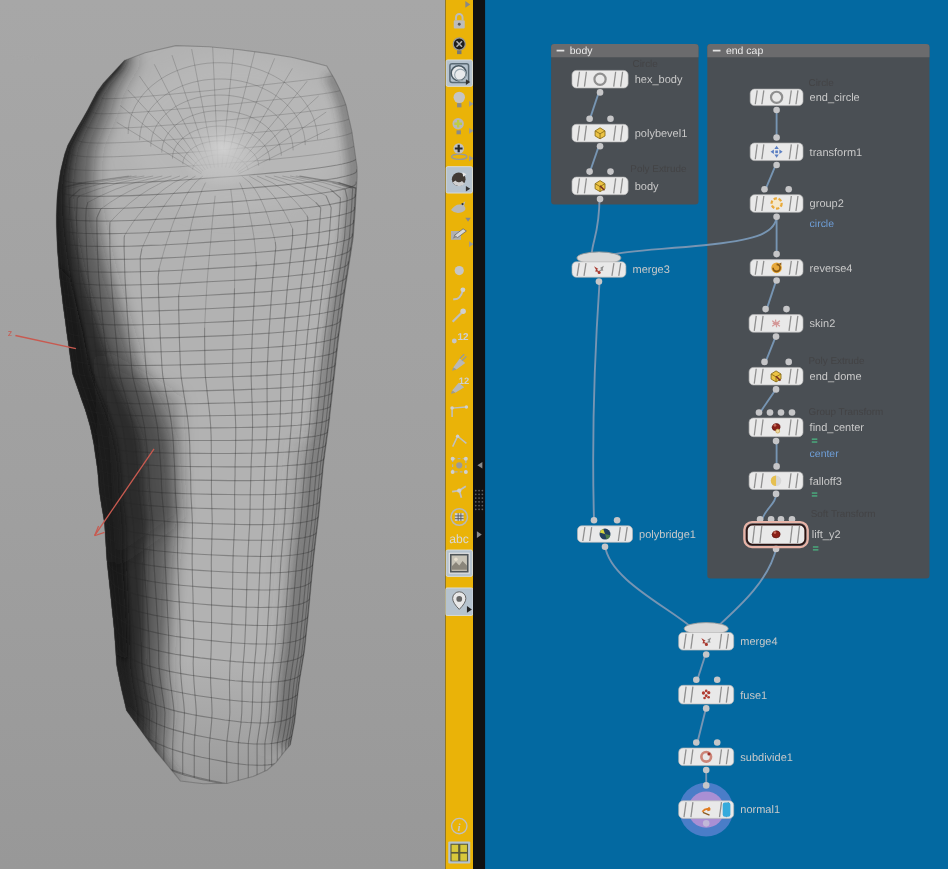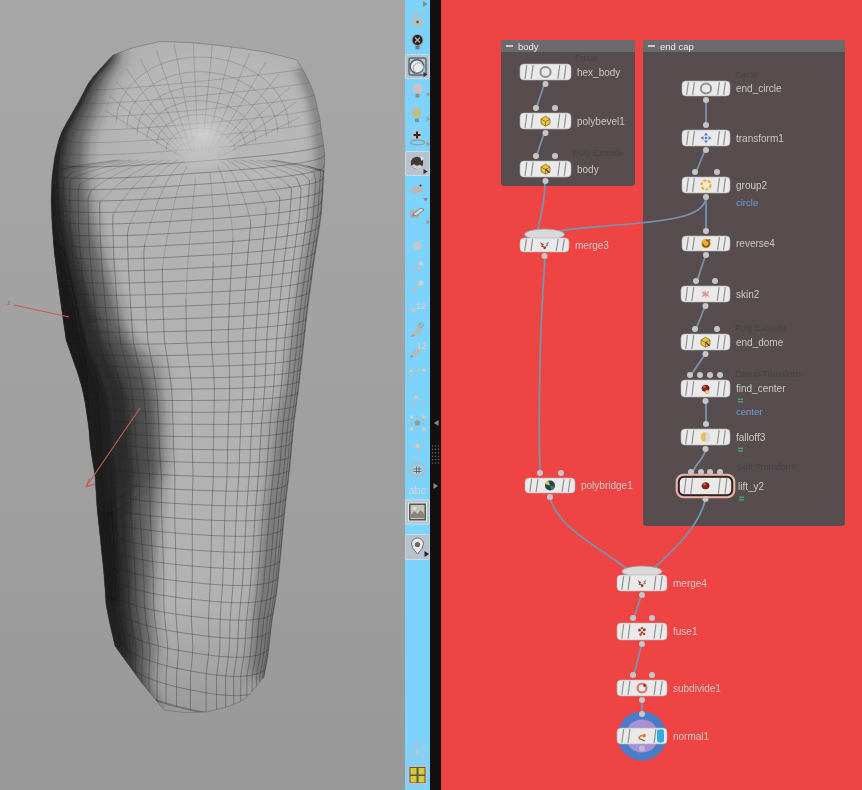--- a/index.html
+++ b/index.html
@@ -1,18 +1,18 @@
 <!DOCTYPE html>
 <html><head><meta charset="utf-8"><style>
 *{-webkit-font-smoothing:antialiased}html,body{margin:0;padding:0;background:#1d1d1d;width:862px;height:790px;overflow:hidden;font-family:"Liberation Sans",sans-serif}
 #root{position:relative;width:862px;height:790px}
 #viewport{position:absolute;left:0;top:0;width:405px;height:790px}
-#toolbar{position:absolute;left:405px;top:0;width:25px;height:790px;background:#7dd3fc}
+#toolbar{position:absolute;left:405px;top:0;width:25px;height:790px;background:#eab308}
 #strip{position:absolute;left:430px;top:0;width:11px;height:790px;background:#111112}
-#net{position:absolute;left:441px;top:0;width:421px;height:790px;background:#ef4444}
+#net{position:absolute;left:441px;top:0;width:421px;height:790px;background:#0369a1}
 svg{display:block}
 </style></head><body>
 <div id="root">
 <div id="viewport">
       <svg width="405" height="790" viewBox="0 0 405 790" style="position:absolute;left:0;top:0">
         <defs>
           <linearGradient id="vbg" x1="0" y1="0" x2="0" y2="1">
             <stop offset="0" stop-color="#a7a7a7"></stop>
             <stop offset="0.55" stop-color="#a0a0a0"></stop>
             <stop offset="1" stop-color="#989898"></stop>

